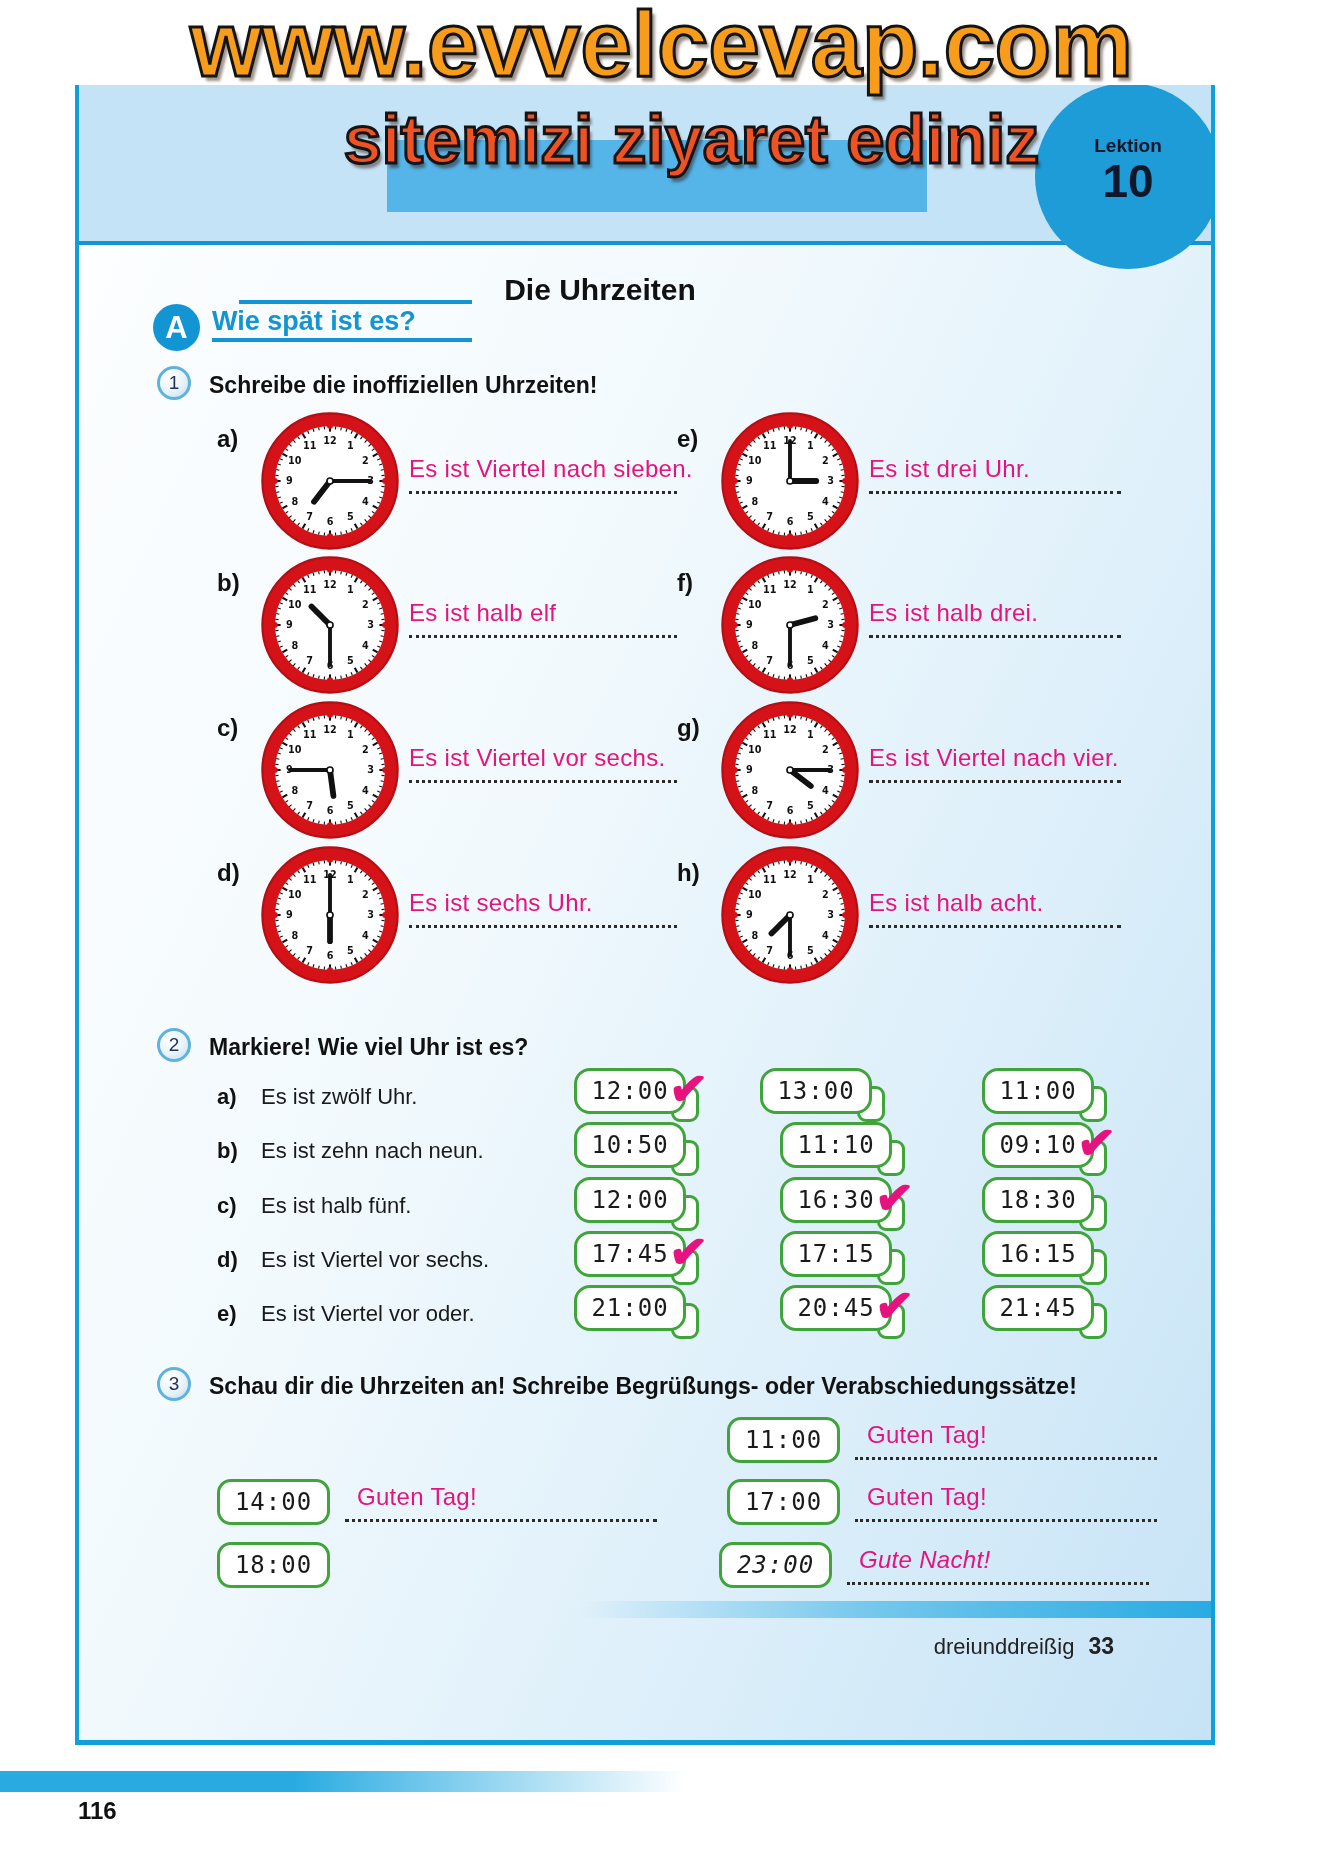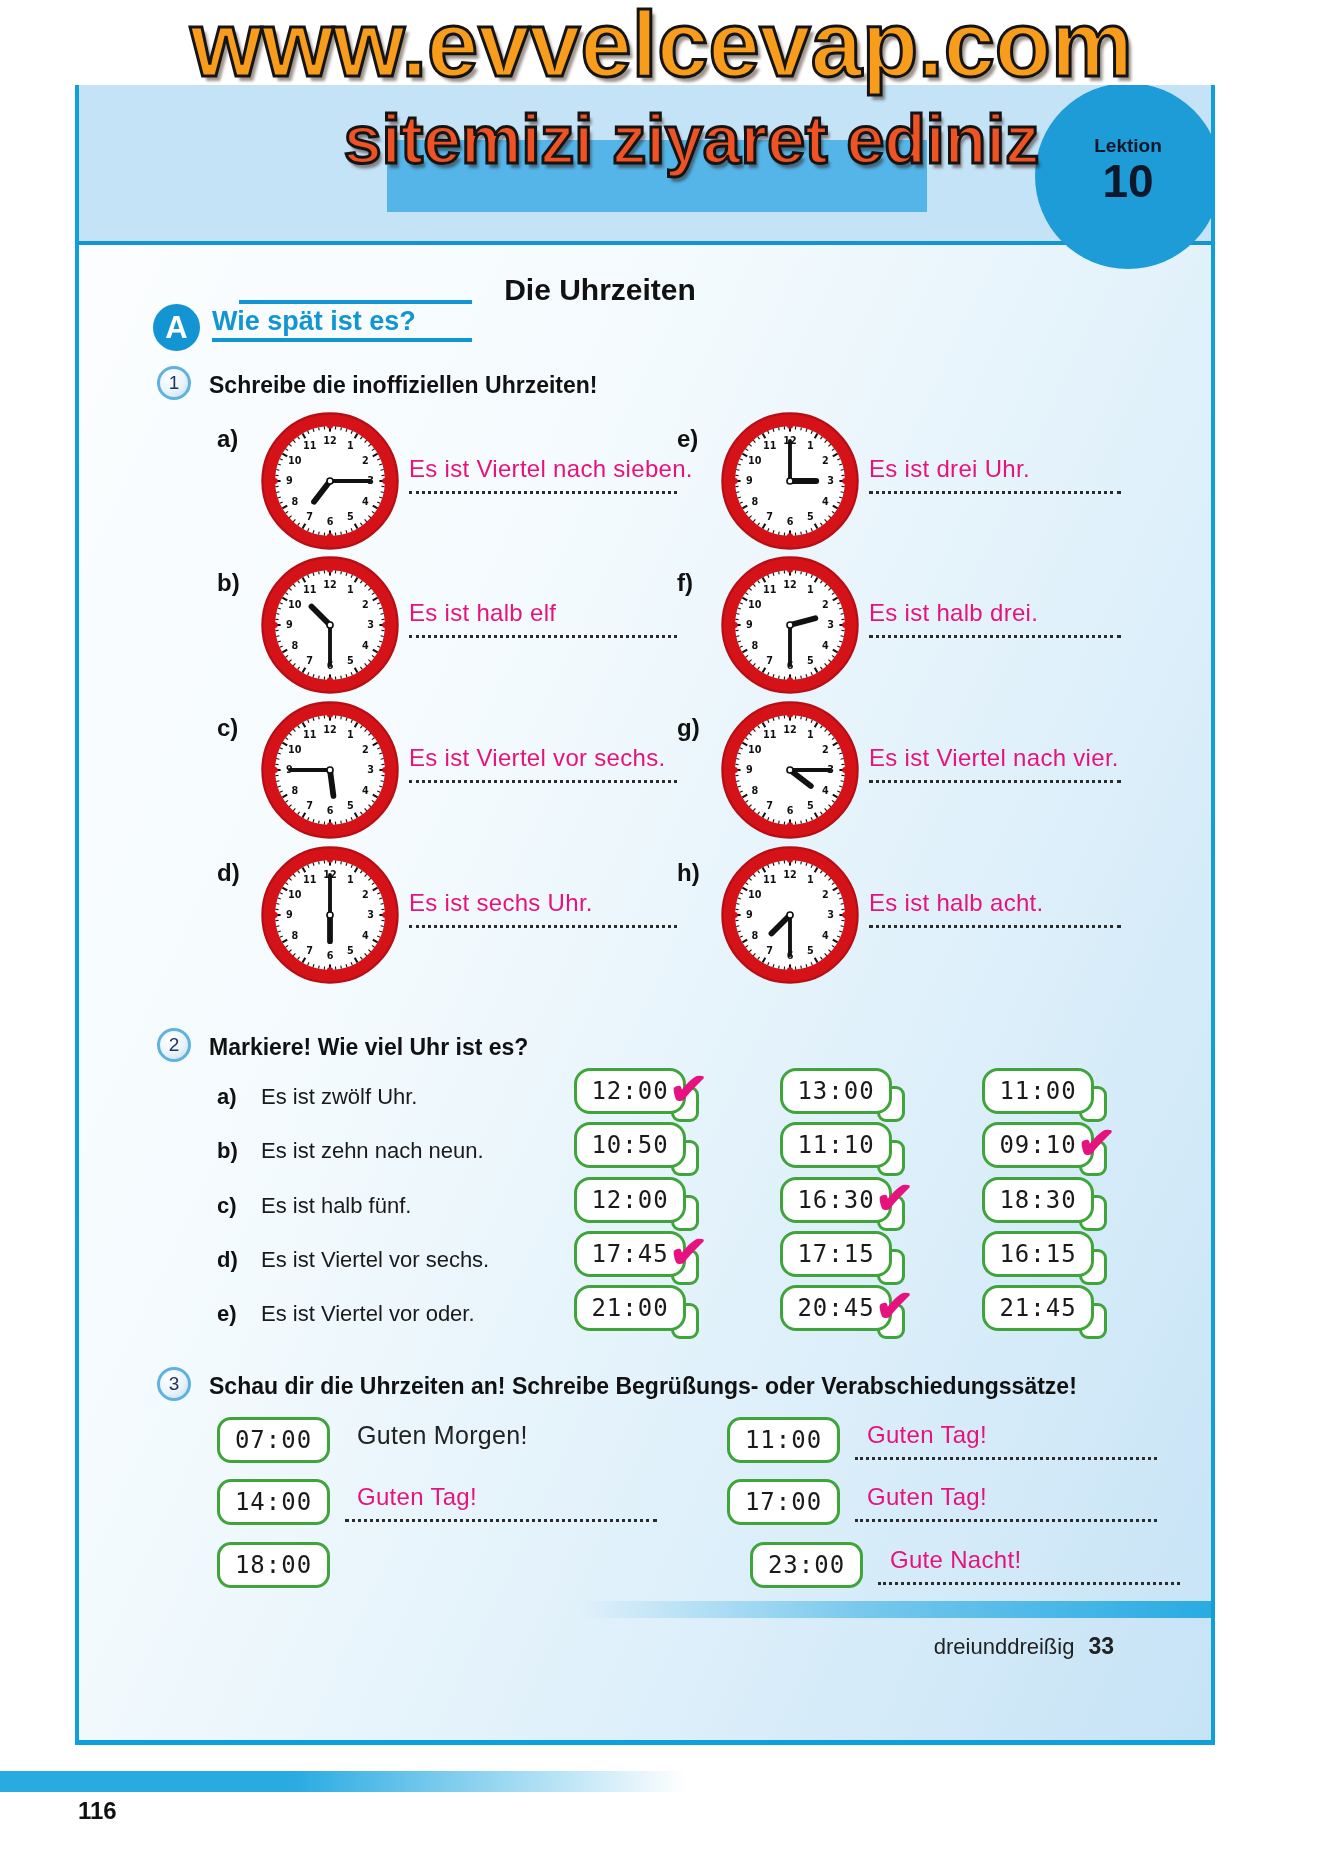--- a/index.html
+++ b/index.html
@@ -842,21 +842,21 @@
   <div class="ex2-row" style="top:983px;">
     <span class="letter">a)</span>
     <span class="sentence">Es ist zwölf Uhr.</span>
     <div class="opt" style="left:357px;">
         <div class="tab"></div>
         <div class="pill">
           <span class="digital">12:00</span>
         </div>
         <span class="check on">✔</span>
       </div>
-    <div class="opt" style="left:563px;">
+    <div class="opt" style="left:543px;">
         <div class="tab"></div>
         <div class="pill">
           <span class="digital">13:00</span>
         </div>
       </div>
     <div class="opt" style="left:765px;">
         <div class="tab"></div>
         <div class="pill">
           <span class="digital">11:00</span>
         </div>
@@ -955,26 +955,20 @@
         <div class="tab"></div>
         <div class="pill">
           <span class="digital">21:45</span>
         </div>
       </div>
   </div>
 
   <div class="num-badge" style="left:78px;top:1282px;">3</div>
   <div class="instruction" style="left:130px;top:1288px;">Schau dir die Uhrzeiten an! Schreibe Begrüßungs- oder Verabschiedungssätze!</div>
 
-  <div class="ex3-item" style="left:138px;top:1332px;">
-    <div class="ex3-pill">
-        <span class="digital">07:00</span>
-      </div>
-    <div class="ex3-answer example"><span class="hand-text black" style="font-size:25px;">Guten Morgen!</span></div>
-  </div>
   <div class="ex3-item" style="left:138px;top:1394px;">
     <div class="ex3-pill">
         <span class="digital">14:00</span>
       </div>
     <div class="ex3-answer" style="width:300px;"><span class="hand-text">Guten Tag!</span></div>
   </div>
   <div class="ex3-item" style="left:138px;top:1457px;">
     <div class="ex3-pill">
         <span class="digital">18:00</span>
       </div>
@@ -984,21 +978,21 @@
         <span class="digital">11:00</span>
       </div>
     <div class="ex3-answer" style="width:290px;"><span class="hand-text">Guten Tag!</span></div>
   </div>
   <div class="ex3-item" style="left:648px;top:1394px;">
     <div class="ex3-pill">
         <span class="digital">17:00</span>
       </div>
     <div class="ex3-answer" style="width:290px;"><span class="hand-text">Guten Tag!</span></div>
   </div>
-  <div class="ex3-item" style="left:671px;top:1457px;">
+  <div class="ex3-item" style="left:640px;top:1457px;font-style:italic;">
     <div class="ex3-pill">
         <span class="digital">23:00</span>
       </div>
     <div class="ex3-answer" style="width:290px;"><span class="hand-text">Gute Nacht!</span></div>
   </div>
 
   <div class="strip-right"></div>
   <div class="footer-page">
     <span>dreiunddreißig</span><b>33</b>
   </div>

